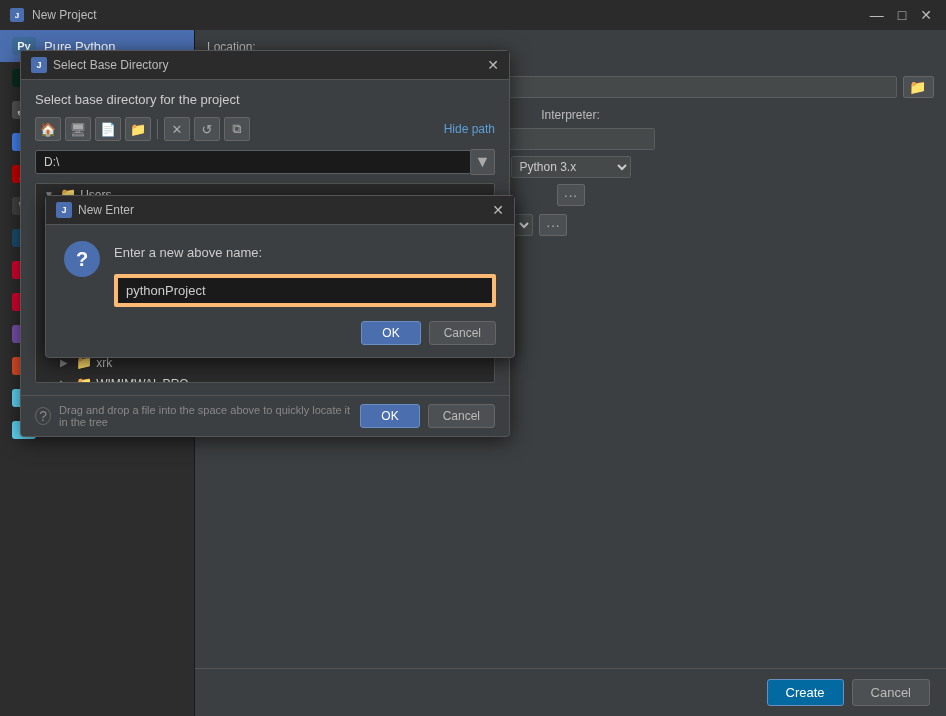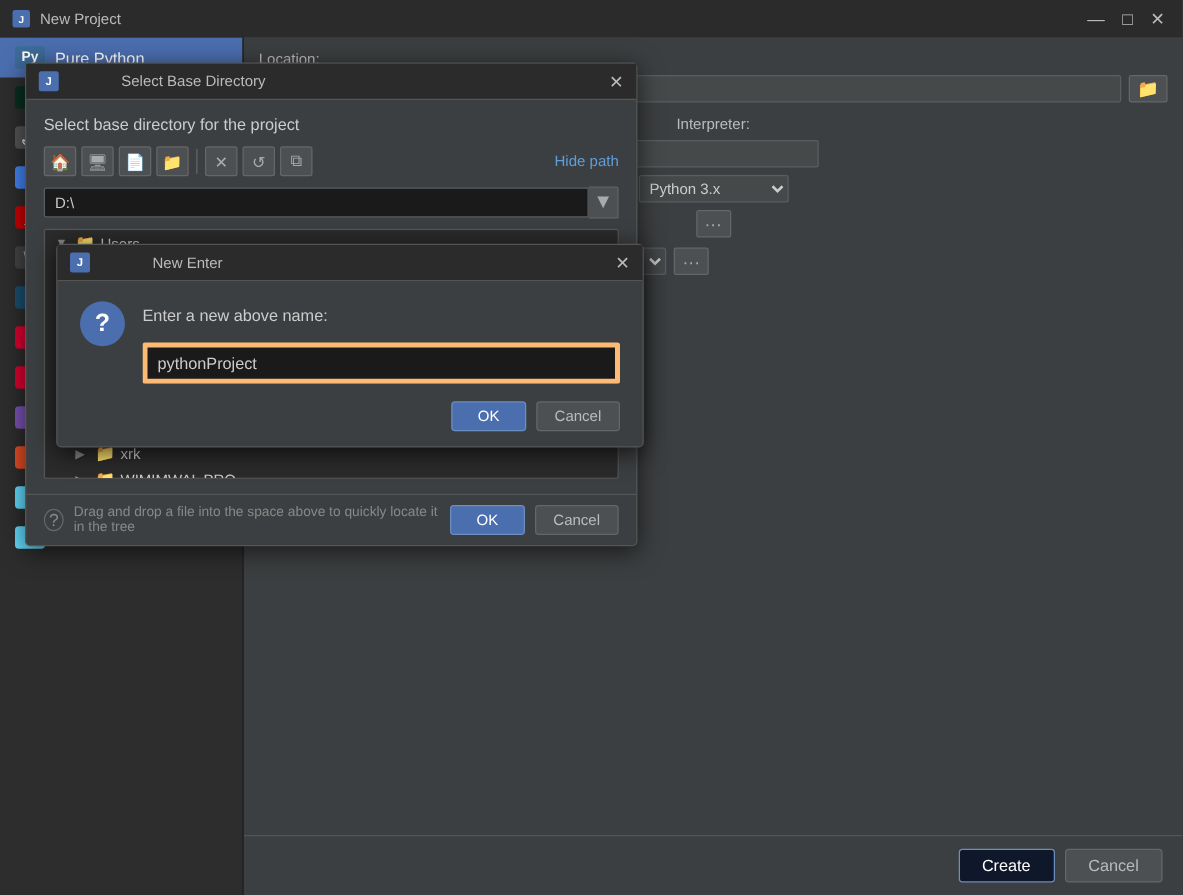--- a/index.html
+++ b/index.html
@@ -107,21 +107,21 @@
       background: #3c3f41;
       position: relative;
       overflow: hidden;
     }
 
     
     .right-panel-header {
       padding: 10px 12px 6px 12px;
       display: flex;
       flex-direction: column;
-      gap: 6px;
+      gap: 22px;
     }
     .right-panel-label {
       color: #bbb;
       font-size: 12px;
     }
     .right-panel-input-row {
       display: flex;
       align-items: center;
       gap: 6px;
     }
@@ -184,21 +184,21 @@
       right: 0;
       width: calc(946px - 195px);
       padding: 10px 16px;
       display: flex;
       justify-content: flex-end;
       gap: 8px;
       background: #3c3f41;
       border-top: 1px solid #555;
     }
     .btn-create {
-      background: #0f172a;
+      background: #0369a1;
       border: 1px solid #6b8ec0;
       color: #fff;
       padding: 5px 18px;
       font-size: 13px;
       cursor: pointer;
       border-radius: 3px;
     }
     .btn-cancel-main {
       background: #4c5052;
       border: 1px solid #666;
@@ -238,21 +238,20 @@
       width: 16px;
       height: 16px;
       background: #4b6eaf;
       border-radius: 2px;
       display: flex; align-items: center; justify-content: center;
       font-size: 9px; color: #fff; font-weight: bold;
     }
     .modal-title-text {
       color: #bbb;
       font-size: 12px;
-      margin-left: 44px;
     }
     .modal-close-btn {
       color: #bbb;
       cursor: pointer;
       font-size: 14px;
     }
     .modal-body {
       padding: 12px 14px;
     }
     .modal-subtitle {

